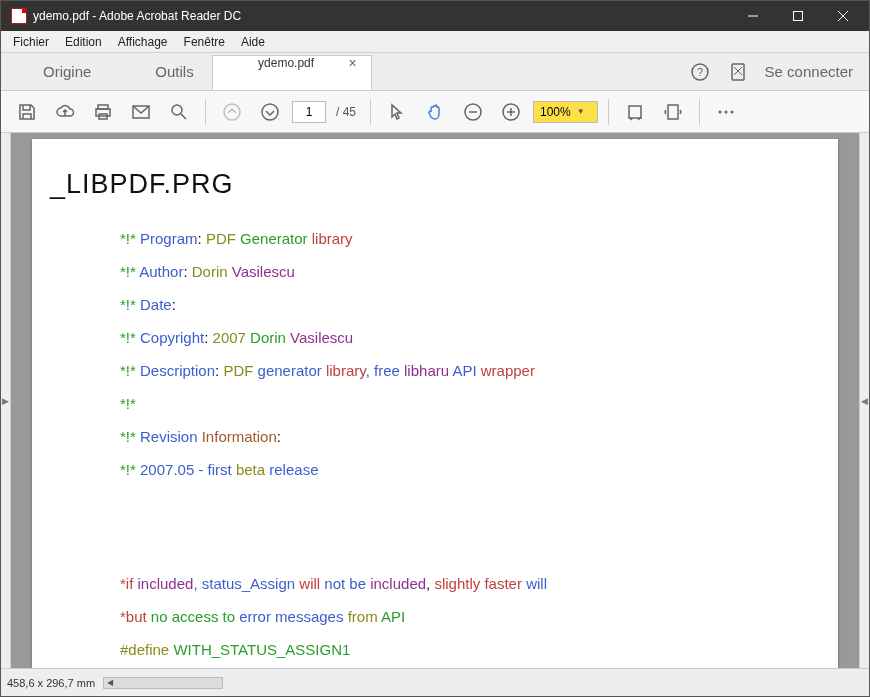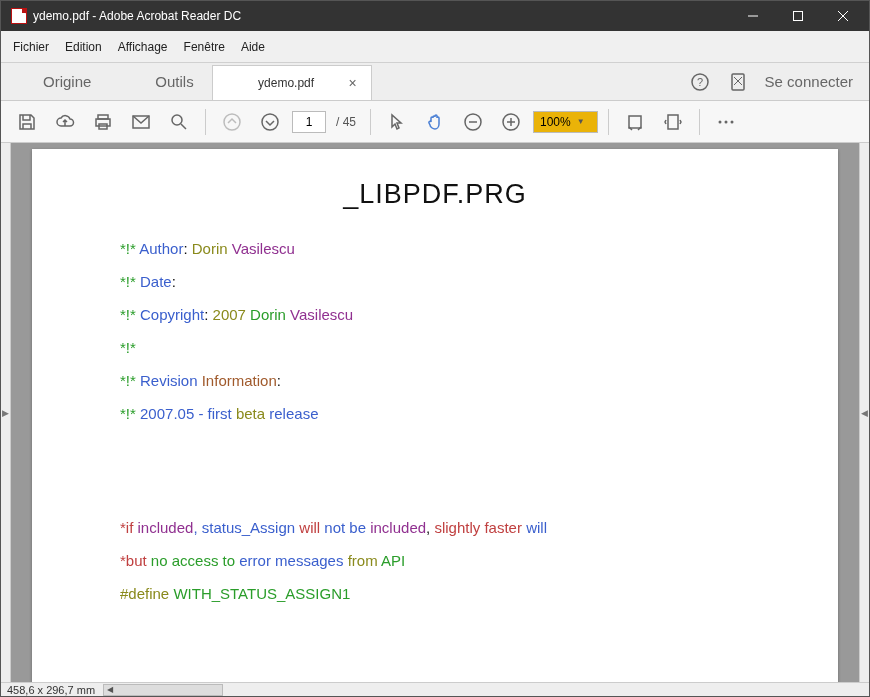--- a/index.html
+++ b/index.html
@@ -8,66 +8,66 @@
 
 .titlebar { background: #333; color: #fff; height: 30px; display: flex; align-items: center; padding: 0 4px; }
 .titlebar .app-icon { width: 16px; height: 16px; background: #b11; margin: 0 6px; position: relative; }
 .titlebar .app-icon::before { content: ""; position: absolute; top: 1px; left: 1px; width: 14px; height: 14px; background: #fff; clip-path: polygon(0 0, 70% 0, 100% 30%, 100% 100%, 0 100%); }
 .titlebar .app-icon::after { content: ""; position: absolute; top: 0; right: 0; width: 5px; height: 5px; background: #b11; }
 .titlebar .title-text { flex: 0 0 auto; font-size: 12px; }
 .titlebar .spacer { flex: 1; }
 .titlebar .win-btn { width: 45px; height: 30px; display: flex; align-items: center; justify-content: center; color: #fff; cursor: pointer; }
 
 
-.menubar { background: #f0f0f0; height: 32px; display: flex; align-items: center; border-bottom: 1px solid #d0d0d0; padding: 0 4px; }
+.menubar { background: #f0f0f0; height: 22px; display: flex; align-items: center; border-bottom: 1px solid #d0d0d0; padding: 0 4px; }
 .menubar span { padding: 2px 8px; cursor: pointer; font-size: 12px; color: #222; }
 
 
 .tabbar { background: #eeeeee; height: 38px; display: flex; align-items: stretch; border-bottom: 1px solid #ccc; }
 .tabbar .static-tab { padding: 0 18px; display: flex; align-items: center; font-size: 15px; color: #666; font-weight: 400; cursor: pointer; margin-left: 28px; }
 .tabbar .static-tab:first-child { padding-left: 14px; }
-.tabbar .doc-tab { background: #fff; border-top: 1px solid #ccc; border-left: 1px solid #ccc; border-right: 1px solid #ccc; padding: 0 14px; display: flex; align-items: center; gap: 3px; font-size: 12px; color: #333; min-width: 160px; justify-content: space-between; margin-top: 2px; }
+.tabbar .doc-tab { background: #fff; border-top: 1px solid #ccc; border-left: 1px solid #ccc; border-right: 1px solid #ccc; padding: 0 14px; display: flex; align-items: flex-start; gap: 3px; font-size: 12px; color: #333; min-width: 160px; justify-content: space-between; margin-top: 2px; }
 .tabbar .doc-tab .tab-label { flex: 1; text-align: center; }
 .tabbar .close-x { font-size: 14px; color: #666; cursor: pointer; line-height: 1; }
 .tabbar .right-tools { margin-left: auto; display: flex; align-items: center; gap: 16px; padding: 0 16px; }
 .tabbar .right-tools .icon-btn { width: 22px; height: 22px; display: flex; align-items: center; justify-content: center; color: #555; cursor: pointer; }
 .tabbar .signin { font-size: 15px; color: #666; cursor: pointer; }
 
 
 .toolbar { background: #f7f7f7; height: 42px; border-bottom: 1px solid #ccc; display: flex; align-items: center; padding: 0 10px; gap: 6px; }
 .toolbar .tb-btn { width: 32px; height: 32px; display: flex; align-items: center; justify-content: center; cursor: pointer; color: #555; border-radius: 2px; }
 .toolbar .tb-btn.disabled { opacity: 0.4; cursor: default; }
 .toolbar .sep { width: 1px; height: 26px; background: #ccc; margin: 0 4px; }
 .toolbar .page-input { width: 34px; height: 22px; border: 1px solid #bbb; text-align: center; font-size: 12px; background: #fff; }
 .toolbar .page-total { font-size: 12px; color: #555; padding: 0 4px; }
-.toolbar .zoom-select { height: 22px; border: 1px solid #bbb; background: #eab308; font-size: 12px; padding: 0 10px 0 6px; display: flex; align-items: center; gap: 6px; cursor: pointer; min-width: 65px; }
+.toolbar .zoom-select { height: 22px; border: 1px solid #bbb; background: #fde047; font-size: 12px; padding: 0 10px 0 6px; display: flex; align-items: center; gap: 6px; cursor: pointer; min-width: 65px; }
 .toolbar .zoom-select .caret { font-size: 8px; color: #555; }
 
 
 .content-wrap { flex: 1; display: flex; position: relative; overflow: hidden; background: #999; }
 .side-handle { width: 10px; background: #eee; border-right: 1px solid #ccc; display: flex; align-items: center; justify-content: center; cursor: pointer; }
 .side-handle.right { border-left: 1px solid #ccc; border-right: none; }
 .side-handle .tri { font-size: 9px; color: #777; }
 .doc-view { flex: 1; background: #999; overflow-y: scroll; position: relative; }
 .page { background: #fff; margin: 6px auto 0 auto; width: 806px; min-height: 560px; padding: 30px 18px 18px 18px; box-shadow: 0 1px 3px rgba(0,0,0,0.3); }
-.page h1 { text-align: center; font-family: Arial, sans-serif; font-size: 27px; font-weight: 400; color: #111; letter-spacing: 1px; margin-bottom: 28px; }
+.page h1 { text-align: left; font-family: Arial, sans-serif; font-size: 27px; font-weight: 400; color: #111; letter-spacing: 1px; margin-bottom: 28px; }
 .code-line { font-family: Arial, sans-serif; font-size: 15px; line-height: 1.4; padding-left: 70px; margin-bottom: 12px; }
 .code-line.empty { height: 15px; }
 
 
 .c-green { color: #2a9d2a; }
 .c-olive { color: #8a8a1c; }
 .c-red { color: #c04040; }
 .c-blue { color: #3a5fcd; }
 .c-purple { color: #903090; }
 .c-brown { color: #a05a2c; text-align: center; }
 .c-black { color: #111; }
 
 
-.statusbar { height: 14px; background: #eee; border-top: 1px solid #ccc; display: flex; align-items: center; font-size: 11px; color: #333; padding: 0 6px; }
+.statusbar { height: 28px; background: #eee; border-top: 1px solid #ccc; display: flex; align-items: center; font-size: 11px; color: #333; padding: 0 6px; }
 .statusbar .scroll-mini { margin-left: 8px; height: 12px; flex: 0 0 120px; background: #ddd; border: 1px solid #bbb; display: flex; align-items: center; }
 .statusbar .scroll-mini .arrow { width: 12px; text-align: center; font-size: 8px; color: #555; }
 
 
 .doc-view::-webkit-scrollbar { width: 17px; }
 .doc-view::-webkit-scrollbar-track { background: #eee; }
 .doc-view::-webkit-scrollbar-thumb { background: #ccc; border: 1px solid #bbb; }
 .doc-view::-webkit-scrollbar-button { background: #eee; height: 17px; border: 1px solid #ccc; }
 
 svg { display: block; }
@@ -228,33 +228,39 @@
 </div>
 
 <div class="content-wrap">
   <div class="side-handle">
       <span class="tri">▶</span>
     </div>
   <div class="doc-view">
     <div class="page">
       <h1>_LIBPDF.PRG</h1>
 
+      <div class="code-line">
+        <span class="c-green">*!*</span><span class="c-blue"> Program</span><span class="c-black">: </span><span class="c-olive">PDF</span><span class="c-green"> Generator </span><span class="c-red">library</span>
+      </div>
 
       <div class="code-line">
         <span class="c-green">*!*</span><span class="c-blue"> Author</span><span class="c-black">: </span><span class="c-olive">Dorin</span><span class="c-purple"> Vasilescu</span>
       </div>
 
       <div class="code-line">
         <span class="c-green">*!*</span><span class="c-blue"> Date</span><span class="c-black">:</span>
       </div>
 
       <div class="code-line">
         <span class="c-green">*!*</span><span class="c-blue"> Copyright</span><span class="c-black">: </span><span class="c-olive">2007</span><span class="c-green"> Dorin</span><span class="c-purple"> Vasilescu</span>
       </div>
 
+      <div class="code-line">
+        <span class="c-green">*!*</span><span class="c-blue"> Description</span><span class="c-black">: </span><span class="c-olive">PDF</span><span class="c-blue"> generator </span><span class="c-red">library</span><span class="c-blue">, free </span><span class="c-purple">libharu</span><span class="c-blue"> API </span><span class="c-red">wrapper</span>
+      </div>
 
       <div class="code-line">
         <span class="c-green">*!*</span>
       </div>
 
       <div class="code-line">
         <span class="c-green">*!*</span><span class="c-blue"> Revision </span><span class="c-brown">Information</span><span class="c-black">:</span>
       </div>
 
       <div class="code-line">

